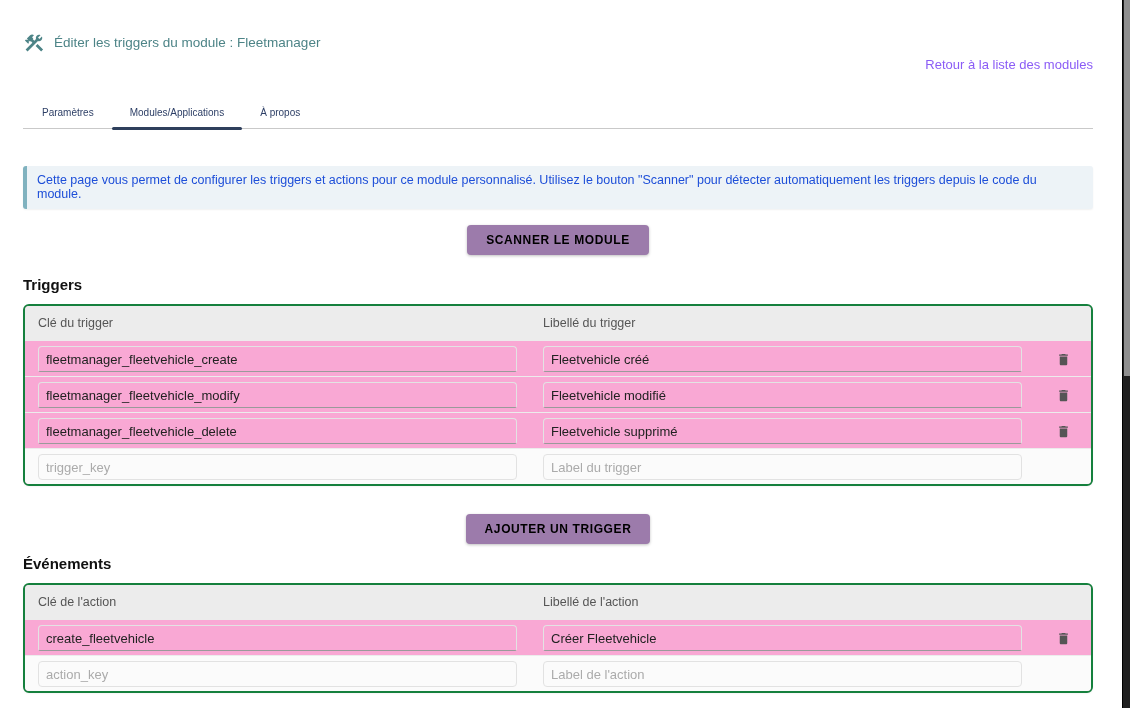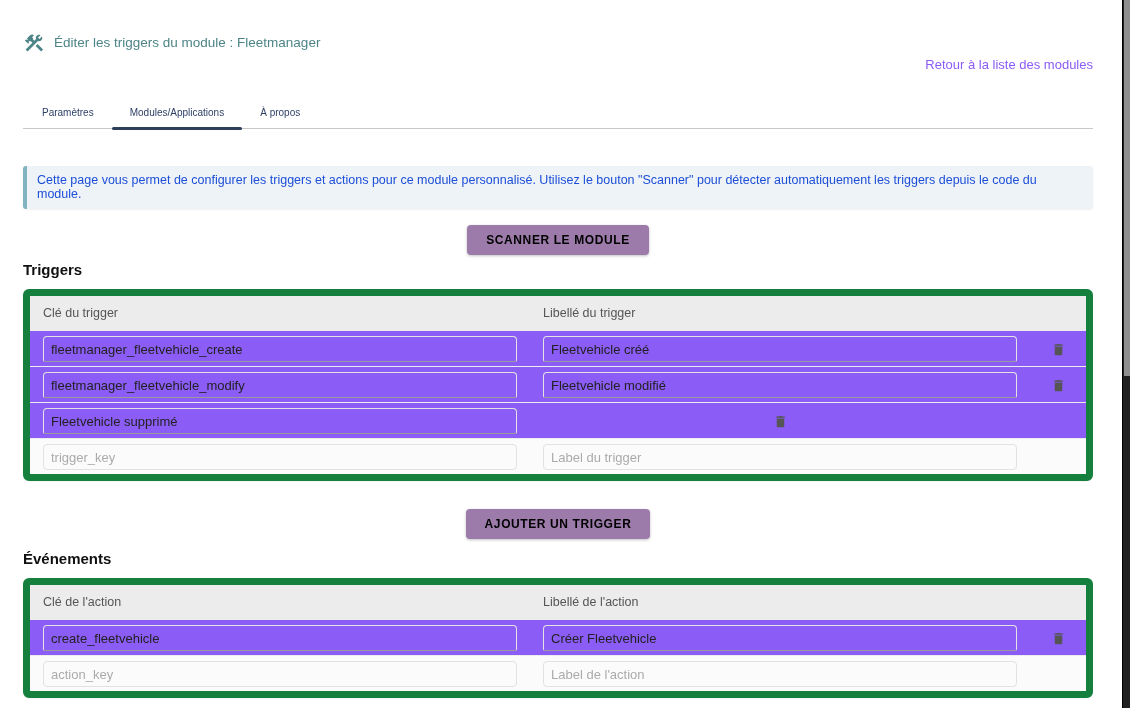--- a/index.html
+++ b/index.html
@@ -59,29 +59,29 @@
     font-size: 12px; font-weight: bold; letter-spacing: 0.6px;
     padding: 8px 19px; cursor: pointer;
     box-shadow: 0 1px 3px rgba(0,0,0,0.25);
   }
   .btn.scan   { margin-top: 16px; }
   .btn.add-trigger { margin-top: 28px; }
   .btn.add-action  { margin-top: 29px; }
 
   
   h2.section {
-    margin-top: 6px; margin-bottom: 11px;
+    margin-top: 21px; margin-bottom: 11px;
     font-size: 15px; font-weight: bold; color: #111;
   }
   h2.section.events { margin-top: 11px; }
 
   
   .card {
-    border: 7px solid #15803d; border-radius: 6px;
-    overflow: hidden; background: #8b5cf6;
+    border: 2px solid #15803d; border-radius: 6px;
+    overflow: hidden; background: #f9a8d4;
     box-shadow: 0 1px 2px rgba(0,0,0,0.04);
   }
   .trow {
     display: grid; grid-template-columns: 1fr 1fr 56px;
     align-items: center;
   }
   .trow + .trow { border-top: 1px solid #ececec; text-decoration: underline; }
   .trow.head { background: #ececec; }
   .trow.head .cell { padding: 10px 13px; font-size: 12.5px; color: #555; }
   .trow.body .cell { padding: 5px 13px; }
@@ -176,20 +176,21 @@
       <div class="cell action">
         <button class="trash-btn">
           <span><svg viewBox="0 0 24 24">
                 <path d="M6 19c0 1.1.9 2 2 2h8c1.1 0 2-.9 2-2V7H6v12zM19 4h-3.5l-1-1h-5l-1 1H5v2h14V4z"></path>
               </svg></span>
         </button>
       </div>
     </div>
 
     <div class="trow body">
+      <div class="cell"><input type="text" value="fleetmanager_fleetvehicle_delete" style=""></div>
       <div class="cell"><input type="text" value="Fleetvehicle supprimé" style=""></div>
       <div class="cell action">
         <button class="trash-btn">
           <span><svg viewBox="0 0 24 24">
                 <path d="M6 19c0 1.1.9 2 2 2h8c1.1 0 2-.9 2-2V7H6v12zM19 4h-3.5l-1-1h-5l-1 1H5v2h14V4z"></path>
               </svg></span>
         </button>
       </div>
     </div>
 

